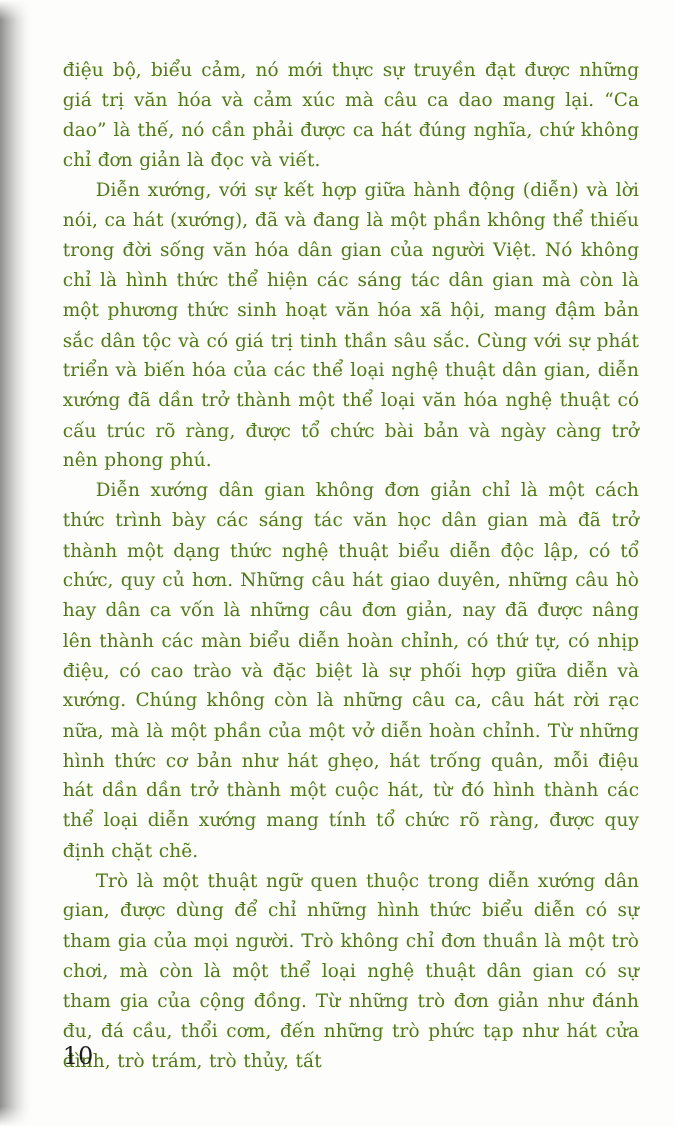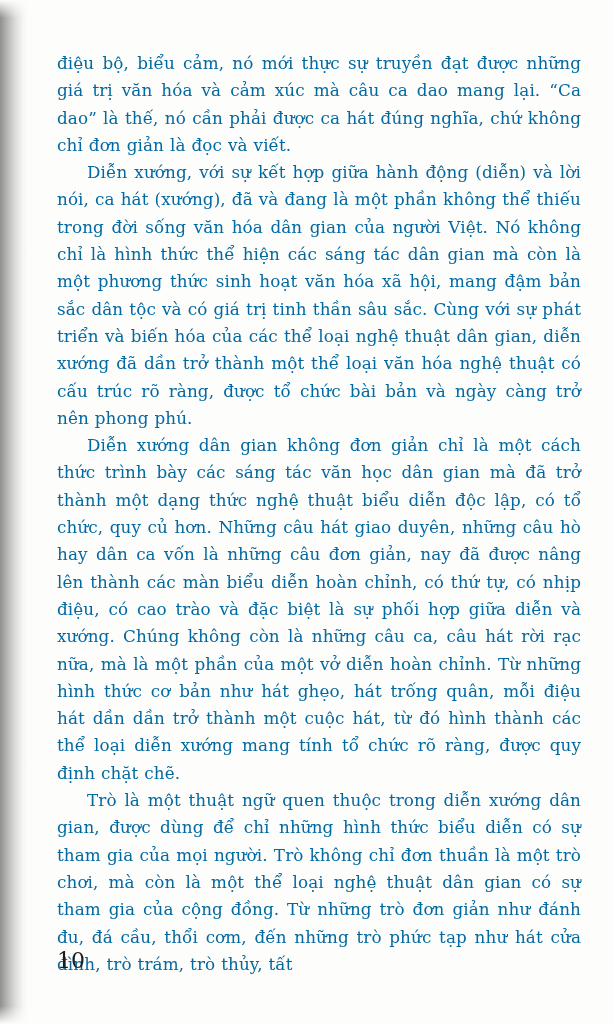--- a/index.html
+++ b/index.html
@@ -34,21 +34,21 @@
   .gutter-shadow::after {
     top: auto;
     bottom: 0;
     background: linear-gradient(to top, #fdfdfc, rgba(253,253,252,0));
   }
   .text-block {
     position: absolute;
     left: 57px;
     top: 50px;
     width: 524px;
-    color: #0369a1;
+    color: #4d7c0f;
   }
   .text-block p {
     margin: 0;
     text-align: justify;
     font-size: 16.8px;
     line-height: 27.3px;
     letter-spacing: 0.1px;
     word-spacing: 0.5px;
   }
   .text-block p.indent {

